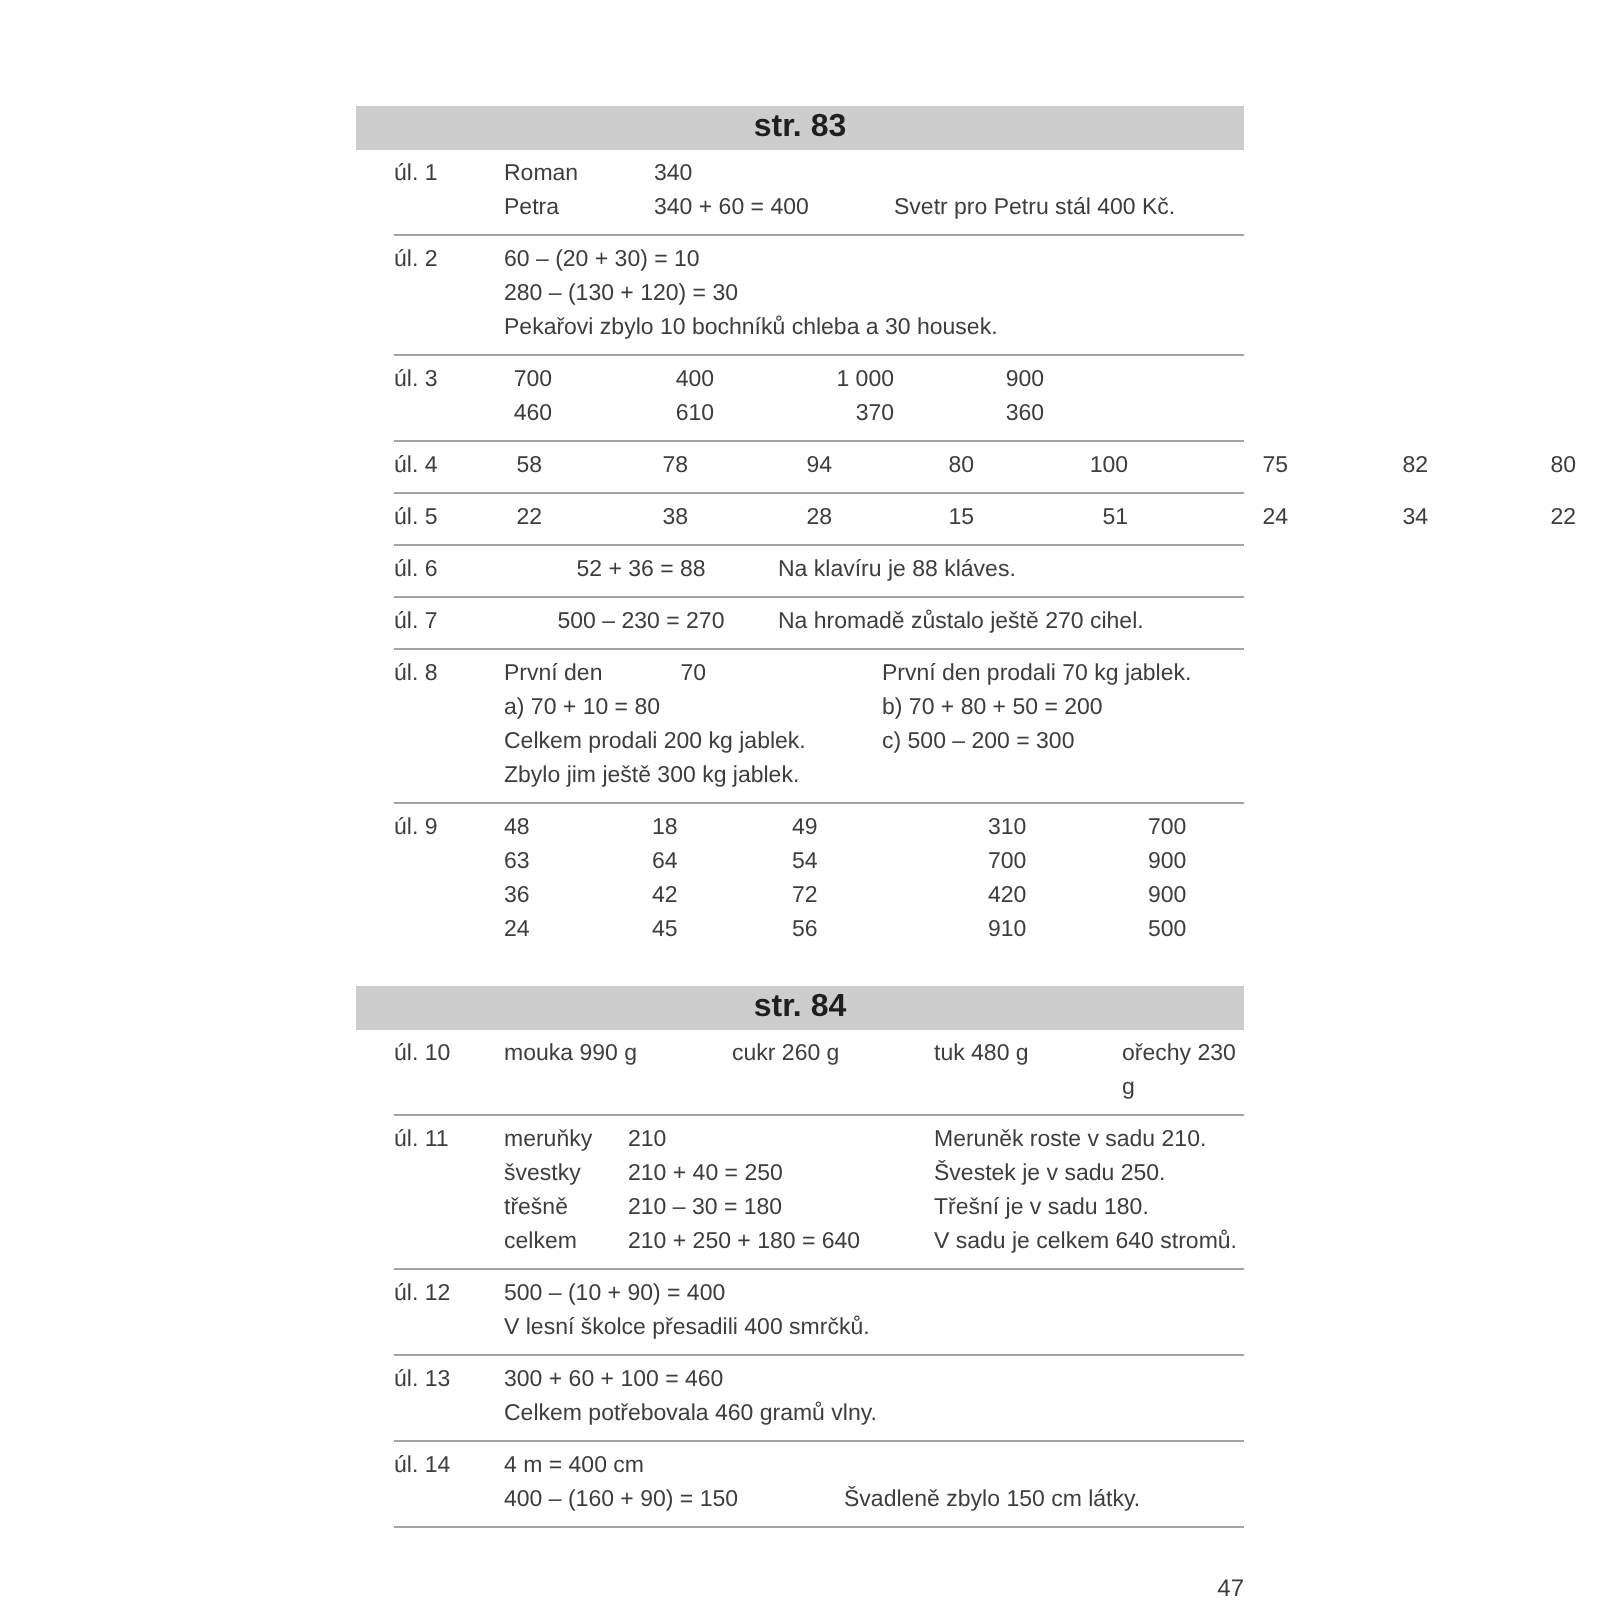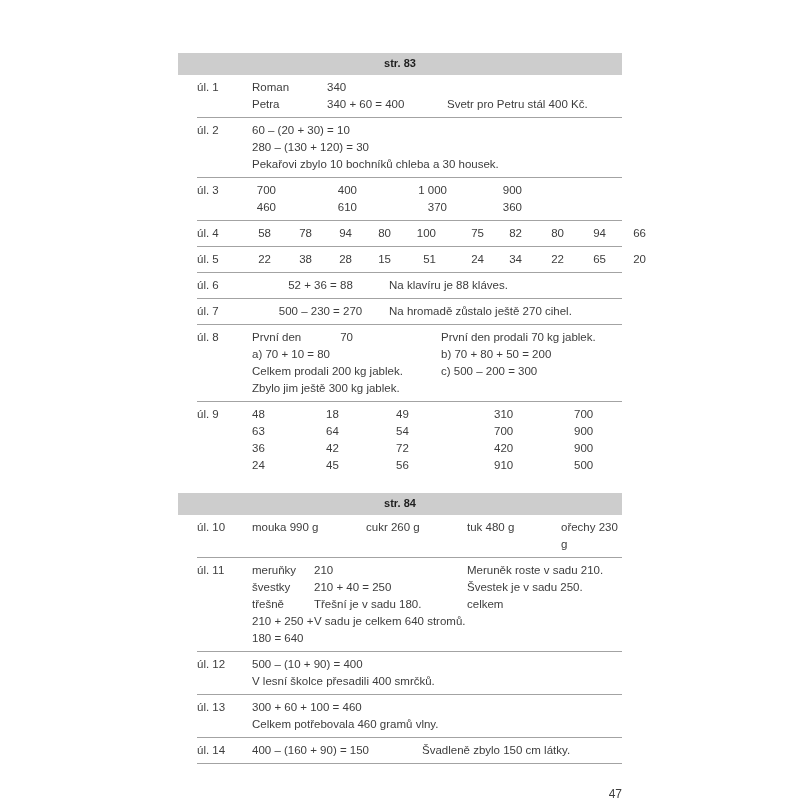--- a/index.html
+++ b/index.html
@@ -15,41 +15,41 @@
   .content {
     margin: 53px 0 0 178px;
     width: 444px;
     font-size: 11.5px;
     line-height: 17px;
   }
   .bar {
     background: #cdcdcd;
     color: #1f1f1f;
     font-weight: bold;
-    font-size: 11px;
+    font-size: 16px;
     text-align: center;
     padding: 2px 0 3px 0;
   }
   .bar.second { margin-top: 15px; }
   .ex {
     display: flex;
     border-bottom: 1px solid #a3a3a3;
     padding: 4px 0 4px 0;
     margin-left: 19px;
   }
   .ex.no-rule { border-bottom: none; }
   .ex-label { width: 55px; flex: none; }
   .ex-body { flex: 1; min-width: 0; }
 
   
   .u1-grid { display: grid; grid-template-columns: 75px 120px auto; }
   
   .u3-grid { display: grid; grid-template-columns: 24px 81px 90px 75px; text-align: right; }
   
-  .u45-grid { display: grid; grid-template-columns: 19px 41px 40px 39px 45px 48px 38px 42px 42px 40px; text-align: right; }
+  .u45-grid { display: grid; grid-template-columns: 19px 41px 40px 39px 45px 48px 38px 42px 42px 40px; text-align: right; gap: 32px; }
   
   .u67 { display: flex; text-align: center; }
   .u67 .eq { width: 137px; flex: none; }
   
   .u8-grid { display: grid; grid-template-columns: 189px auto; }
   .u8-first span:first-child { display: inline-block; width: 85px; }
   
   .u9-grid { display: grid; grid-template-columns: 74px 70px 98px 80px auto; }
   
   .u10-grid { display: grid; grid-template-columns: 114px 101px 94px auto; }
@@ -213,20 +213,21 @@
   <div class="ex">
     <div class="ex-label">úl. 11</div>
     <div class="ex-body u11-grid">
       <span>meruňky</span>
       <span>210</span>
       <span>Meruněk roste v sadu 210.</span>
       <span>švestky</span>
       <span>210 + 40 = 250</span>
       <span>Švestek je v sadu 250.</span>
       <span>třešně</span>
+      <span>210 – 30 = 180</span>
       <span>Třešní je v sadu 180.</span>
       <span>celkem</span>
       <span>210 + 250 + 180 = 640</span>
       <span>V sadu je celkem 640 stromů.</span>
     </div>
   </div>
 
   <div class="ex">
     <div class="ex-label">úl. 12</div>
     <div class="ex-body">
@@ -239,20 +240,21 @@
     <div class="ex-label">úl. 13</div>
     <div class="ex-body">
       <div>300 + 60 + 100 = 460</div>
       <div>Celkem potřebovala 460 gramů vlny.</div>
     </div>
   </div>
 
   <div class="ex">
     <div class="ex-label">úl. 14</div>
     <div class="ex-body">
+      <div>4 m = 400 cm</div>
       <div class="u14-line2">
         <span class="eq">400 – (160 + 90) = 150</span>
         <span>Švadleně zbylo 150 cm látky.</span>
       </div>
     </div>
   </div>
 
   <div class="page-num">47</div>
 
 </div>

